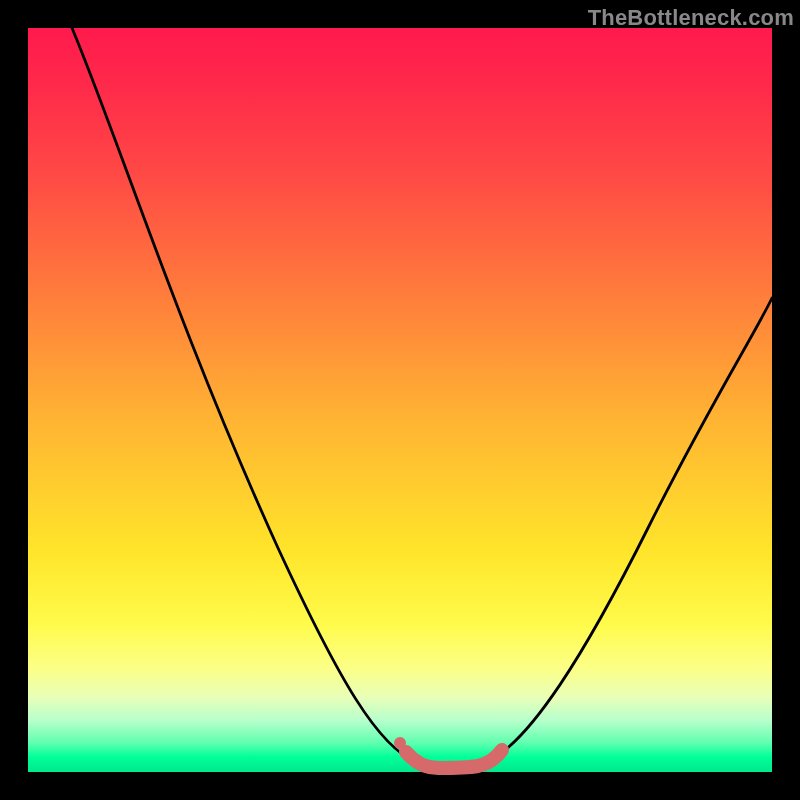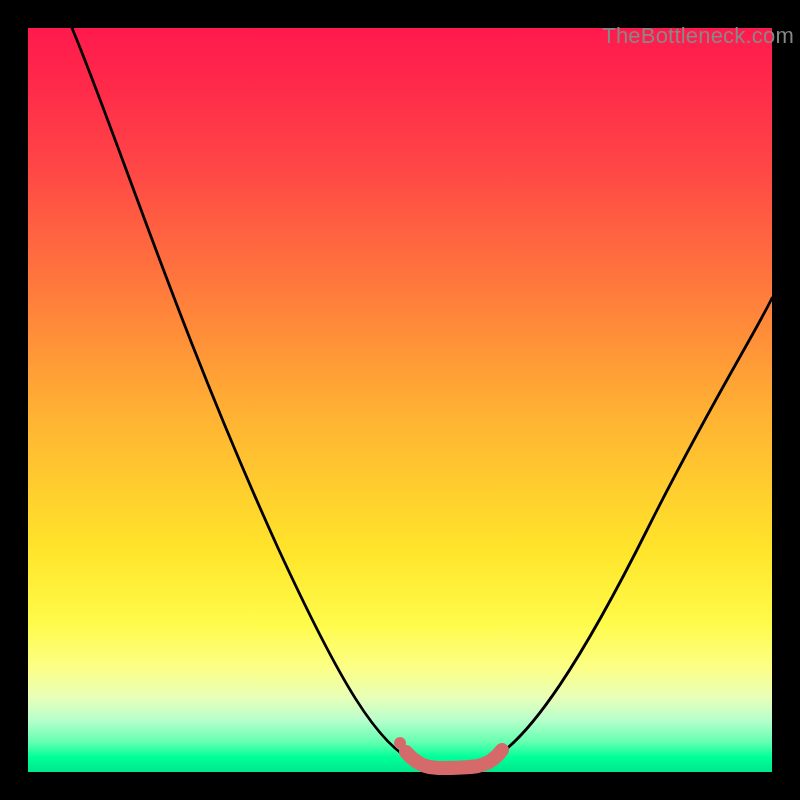--- a/index.html
+++ b/index.html
@@ -39,25 +39,24 @@
       #63ffb0 96%,
       #00ff99 98%,
       #00e88c 100%
     );
   }
   .watermark {
     position: absolute;
     right: 6px;
     top: 5px;
     font-size: 22px;
-    font-weight: 400;
+    font-weight: 700;
     color: #888;
     letter-spacing: 0.2px;
     user-select: none;
-    margin-top: 18px;
   }
   svg.curve-layer {
     position: absolute;
     left: 0;
     top: 0;
     width: 744px;
     height: 744px;
     overflow: visible;
   }
 </style>

